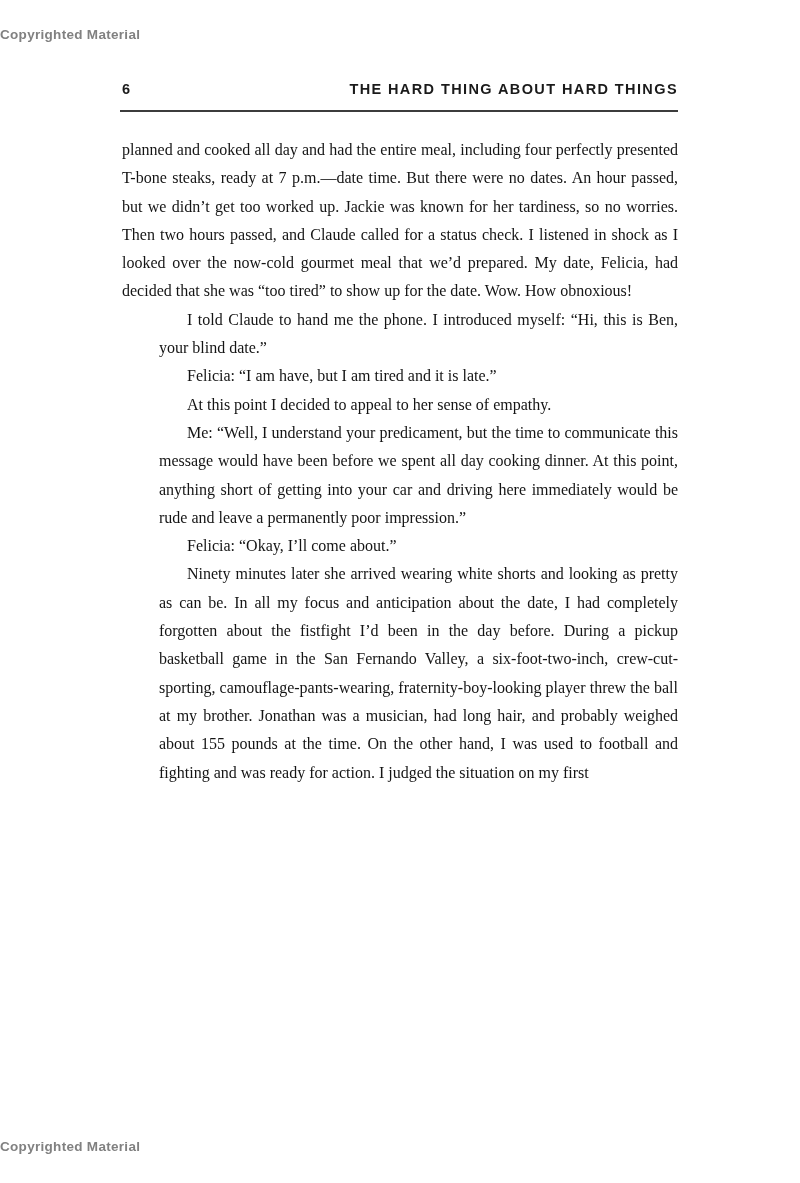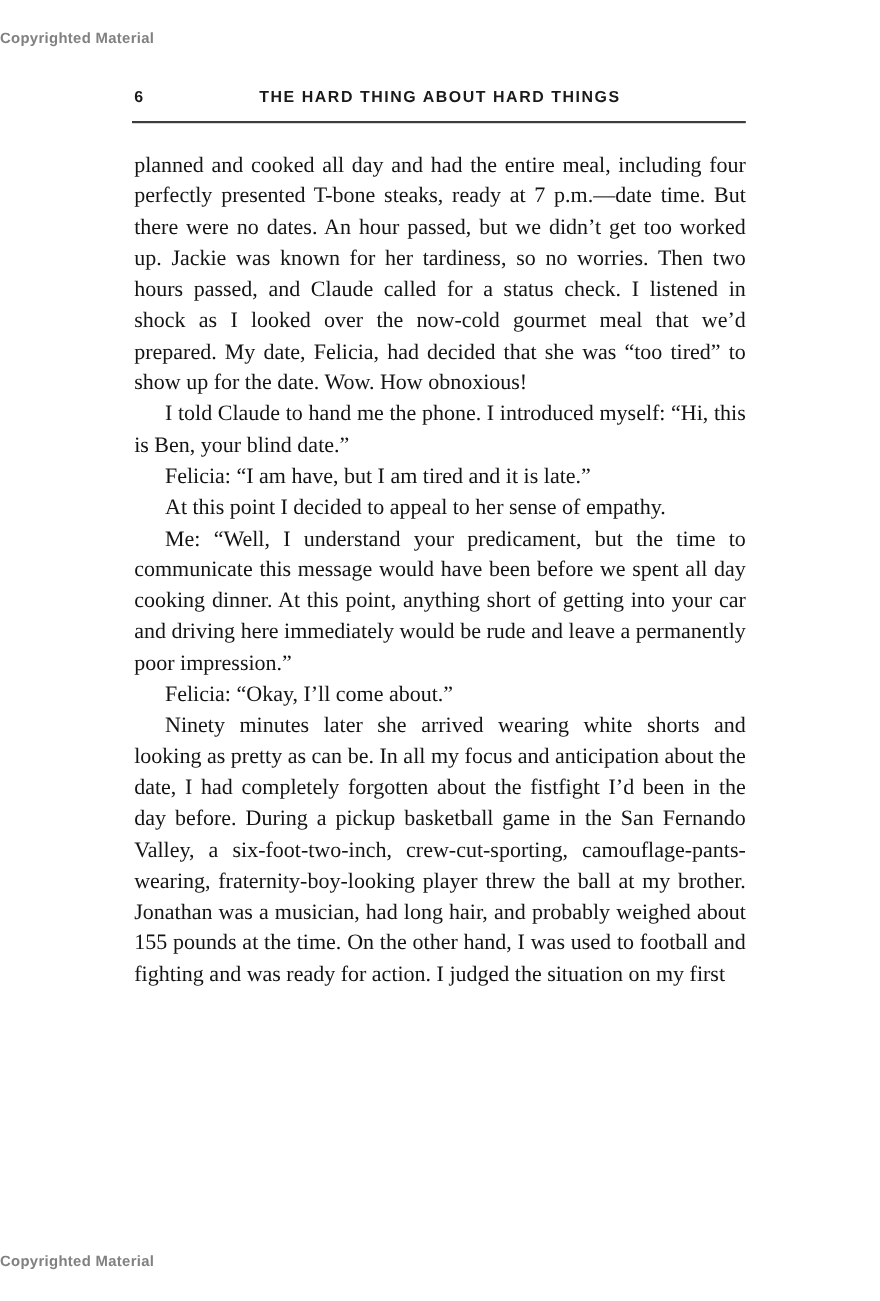--- a/index.html
+++ b/index.html
@@ -42,48 +42,49 @@
   .page-number {
     position: absolute;
     left: 0;
     top: 0;
   }
   .running-title {
     position: absolute;
     left: 0;
     width: 100%;
     top: 0;
-    text-align: center;
+    text-align: right;
     letter-spacing: 1.4px;
   }
   .header-rule {
     position: absolute;
     top: 110px;
     left: 120px;
     width: 558px;
     height: 2px;
     background: #3c3c3c;
   }
 
   .page-body {
     position: absolute;
     top: 136px;
     left: 122px;
     width: 556px;
-    font-size: 20px;
+    font-size: 16px;
     line-height: 28.3px;
     color: #141414;
     text-align: justify;
   }
   .page-body p {
     margin: 0;
     padding: 0;
   }
   .page-body p.indent {
     text-indent: 28px;
+    margin-left: 37px;
   }
   .italic {
     font-style: italic;
   }
 </style>
 </head>
 <body>
 
 <div class="page">
 

